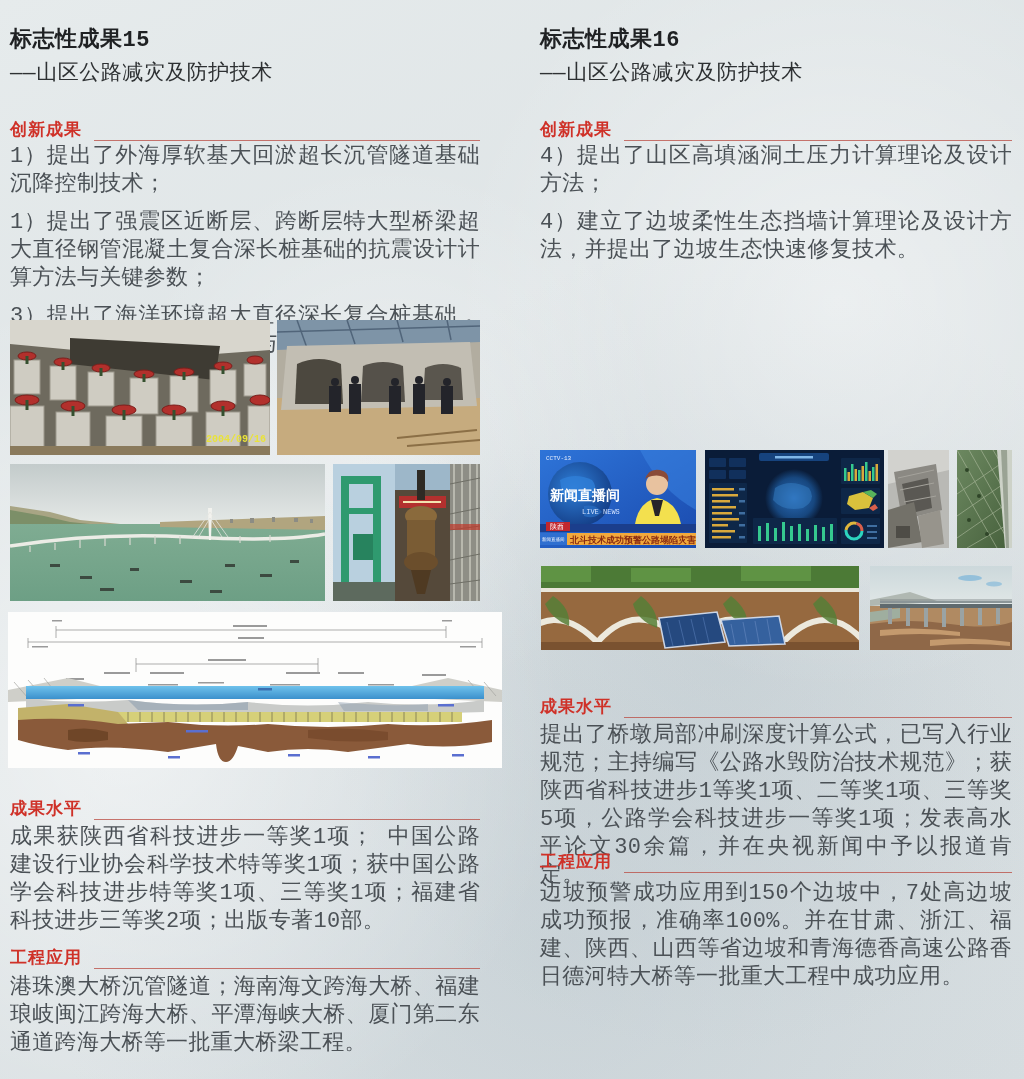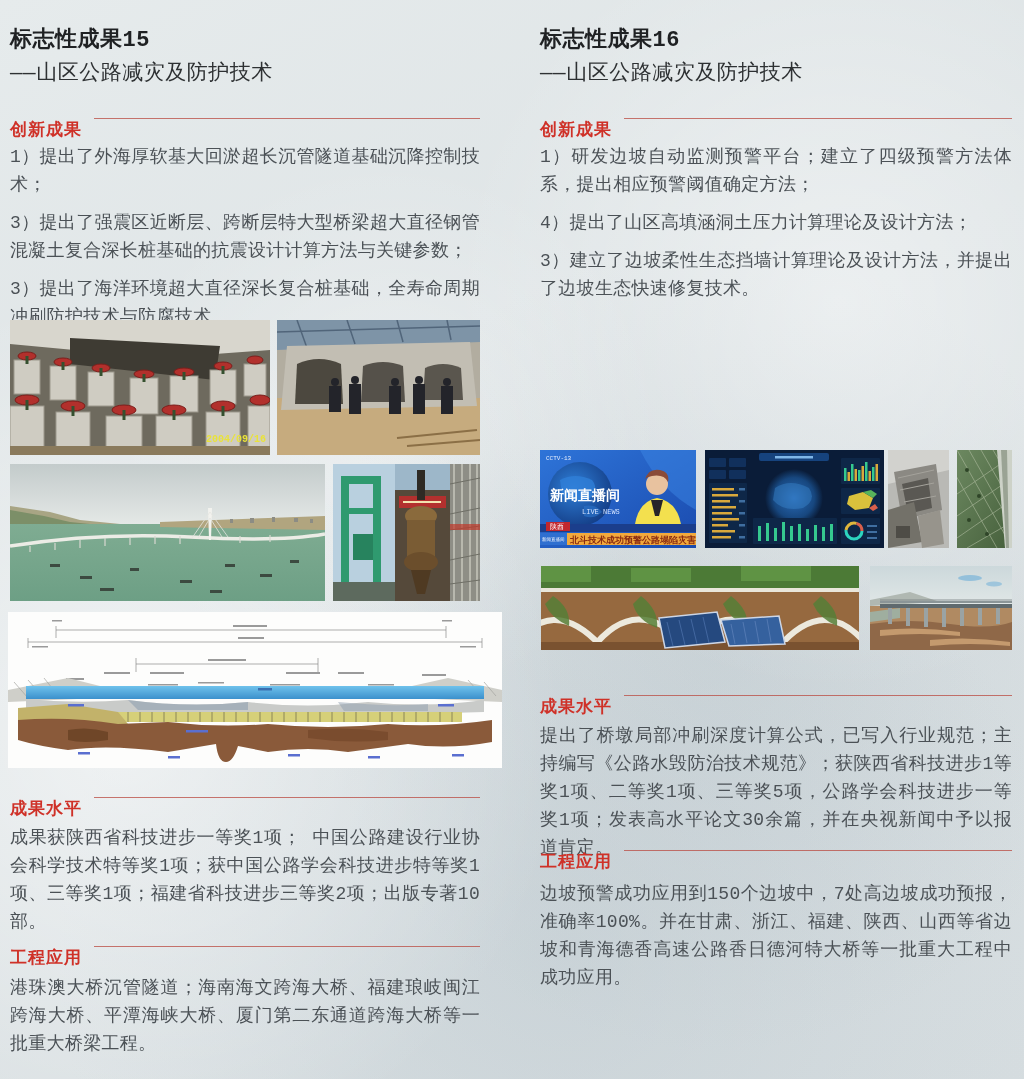--- a/index.html
+++ b/index.html
@@ -13,45 +13,45 @@
       radial-gradient(circle at 38% 40%, rgba(255,255,255,.35), transparent 30%),
       radial-gradient(circle at 70% 60%, rgba(168,182,190,.28), transparent 42%),
       linear-gradient(152deg,#e6ebec 0%,#dde3e5 45%,#d6dde0 100%);
   }
   .col{position:absolute;top:24px;}
   .col-left{left:10px;width:470px;}
   .col-right{left:540px;width:472px;}
   .blk{position:absolute;left:0;width:100%;}
   .title{font-size:22px;font-weight:bold;color:#1f2123;letter-spacing:.5px;}
   .subtitle{font-size:21px;color:#2e3133;letter-spacing:.5px;}
-  .sec-head{display:flex;align-items:flex-start;gap:12px;}
+  .sec-head{display:flex;align-items:flex-end;gap:12px;}
   .sec-head .label{font-size:17px;font-weight:bold;color:#cf3128;letter-spacing:1px;white-space:nowrap;}
   .sec-head .rule{flex:1;height:1px;background:rgba(186,74,64,.75);}
-  .body-text{font-size:18px;line-height:28px;color:#4b5156;text-align:justify;letter-spacing:.3px;}
+  .body-text{font-size:22px;line-height:28px;color:#4b5156;text-align:justify;letter-spacing:.3px;}
   .paras p{margin:0 0 10px 0;}
   .photo{position:absolute;display:block;}
   .photo svg{display:block;width:100%;height:100%;}
 </style>
 </head>
 <body>
 
 <div class="page">
 
   <div class="col col-left">
     <div class="blk title" style="top:0;">标志性成果15</div>
     <div class="blk subtitle" style="top:34px;">——山区公路减灾及防护技术</div>
 
     <div class="blk sec-head" style="top:94px;">
       <span class="label">创新成果</span>
         <span class="rule"></span>
     </div>
 
     <div class="blk paras body-text" style="top:119px;">
       <p>1）提出了外海厚软基大回淤超长沉管隧道基础沉降控制技术；</p>
-      <p>3）提出了强震区近断层、跨断层特大型桥梁超大直径钢管混凝土复合深长桩基础的抗震设计计算方法与关键参数；</p>
+      <p>1）提出了强震区近断层、跨断层特大型桥梁超大直径钢管混凝土复合深长桩基础的抗震设计计算方法与关键参数；</p>
       <p>3）提出了海洋环境超大直径深长复合桩基础，全寿命周期冲刷防护技术与防腐技术。</p>
     </div>
 
     <div class="photo" style="top:296px;left:0;width:260px;height:135px;">
       <svg viewBox="0 0 260 135" preserveAspectRatio="none">
         <rect width="260" height="135" fill="#6e6a5e"></rect>
         <polygon points="0,0 260,0 260,30 150,38 0,24" fill="#d8d6cd"></polygon>
         <polygon points="60,18 210,26 205,60 60,44" fill="#3e3b33"></polygon>
         <g fill="#cfccc2" stroke="#9b978b" stroke-width="1">
           <rect x="4" y="40" width="26" height="34"></rect>
@@ -355,23 +355,22 @@
   <div class="col col-right">
     <div class="blk title" style="top:0;">标志性成果16</div>
     <div class="blk subtitle" style="top:34px;">——山区公路减灾及防护技术</div>
 
     <div class="blk sec-head" style="top:94px;">
       <span class="label">创新成果</span>
         <span class="rule"></span>
     </div>
 
     <div class="blk paras body-text" style="top:119px;">
-      <p>1）研发边坡自动监测预警平台；建立了四级预警方法体系，提出相应预警阈值确定方法；</p>
       <p>4）提出了山区高填涵洞土压力计算理论及设计方法；</p>
-      <p>3）建立了边坡柔性生态挡墙计算理论及设计方法，并提出了边坡生态快速修复技术。</p>
+      <p>4）建立了边坡柔性生态挡墙计算理论及设计方法，并提出了边坡生态快速修复技术。</p>
     </div>
 
     <div class="photo" style="top:426px;left:0;width:156px;height:98px;">
       <svg viewBox="0 0 156 98" preserveAspectRatio="none">
         <defs>
           <linearGradient id="tvbg" x1="0" y1="0" x2="1" y2="1">
               <stop offset="0" stop-color="#2e74d8"></stop>
               <stop offset="1" stop-color="#1a4aae"></stop>
             </linearGradient>
           <radialGradient id="globe" cx="0.4" cy="0.4" r="0.8">

